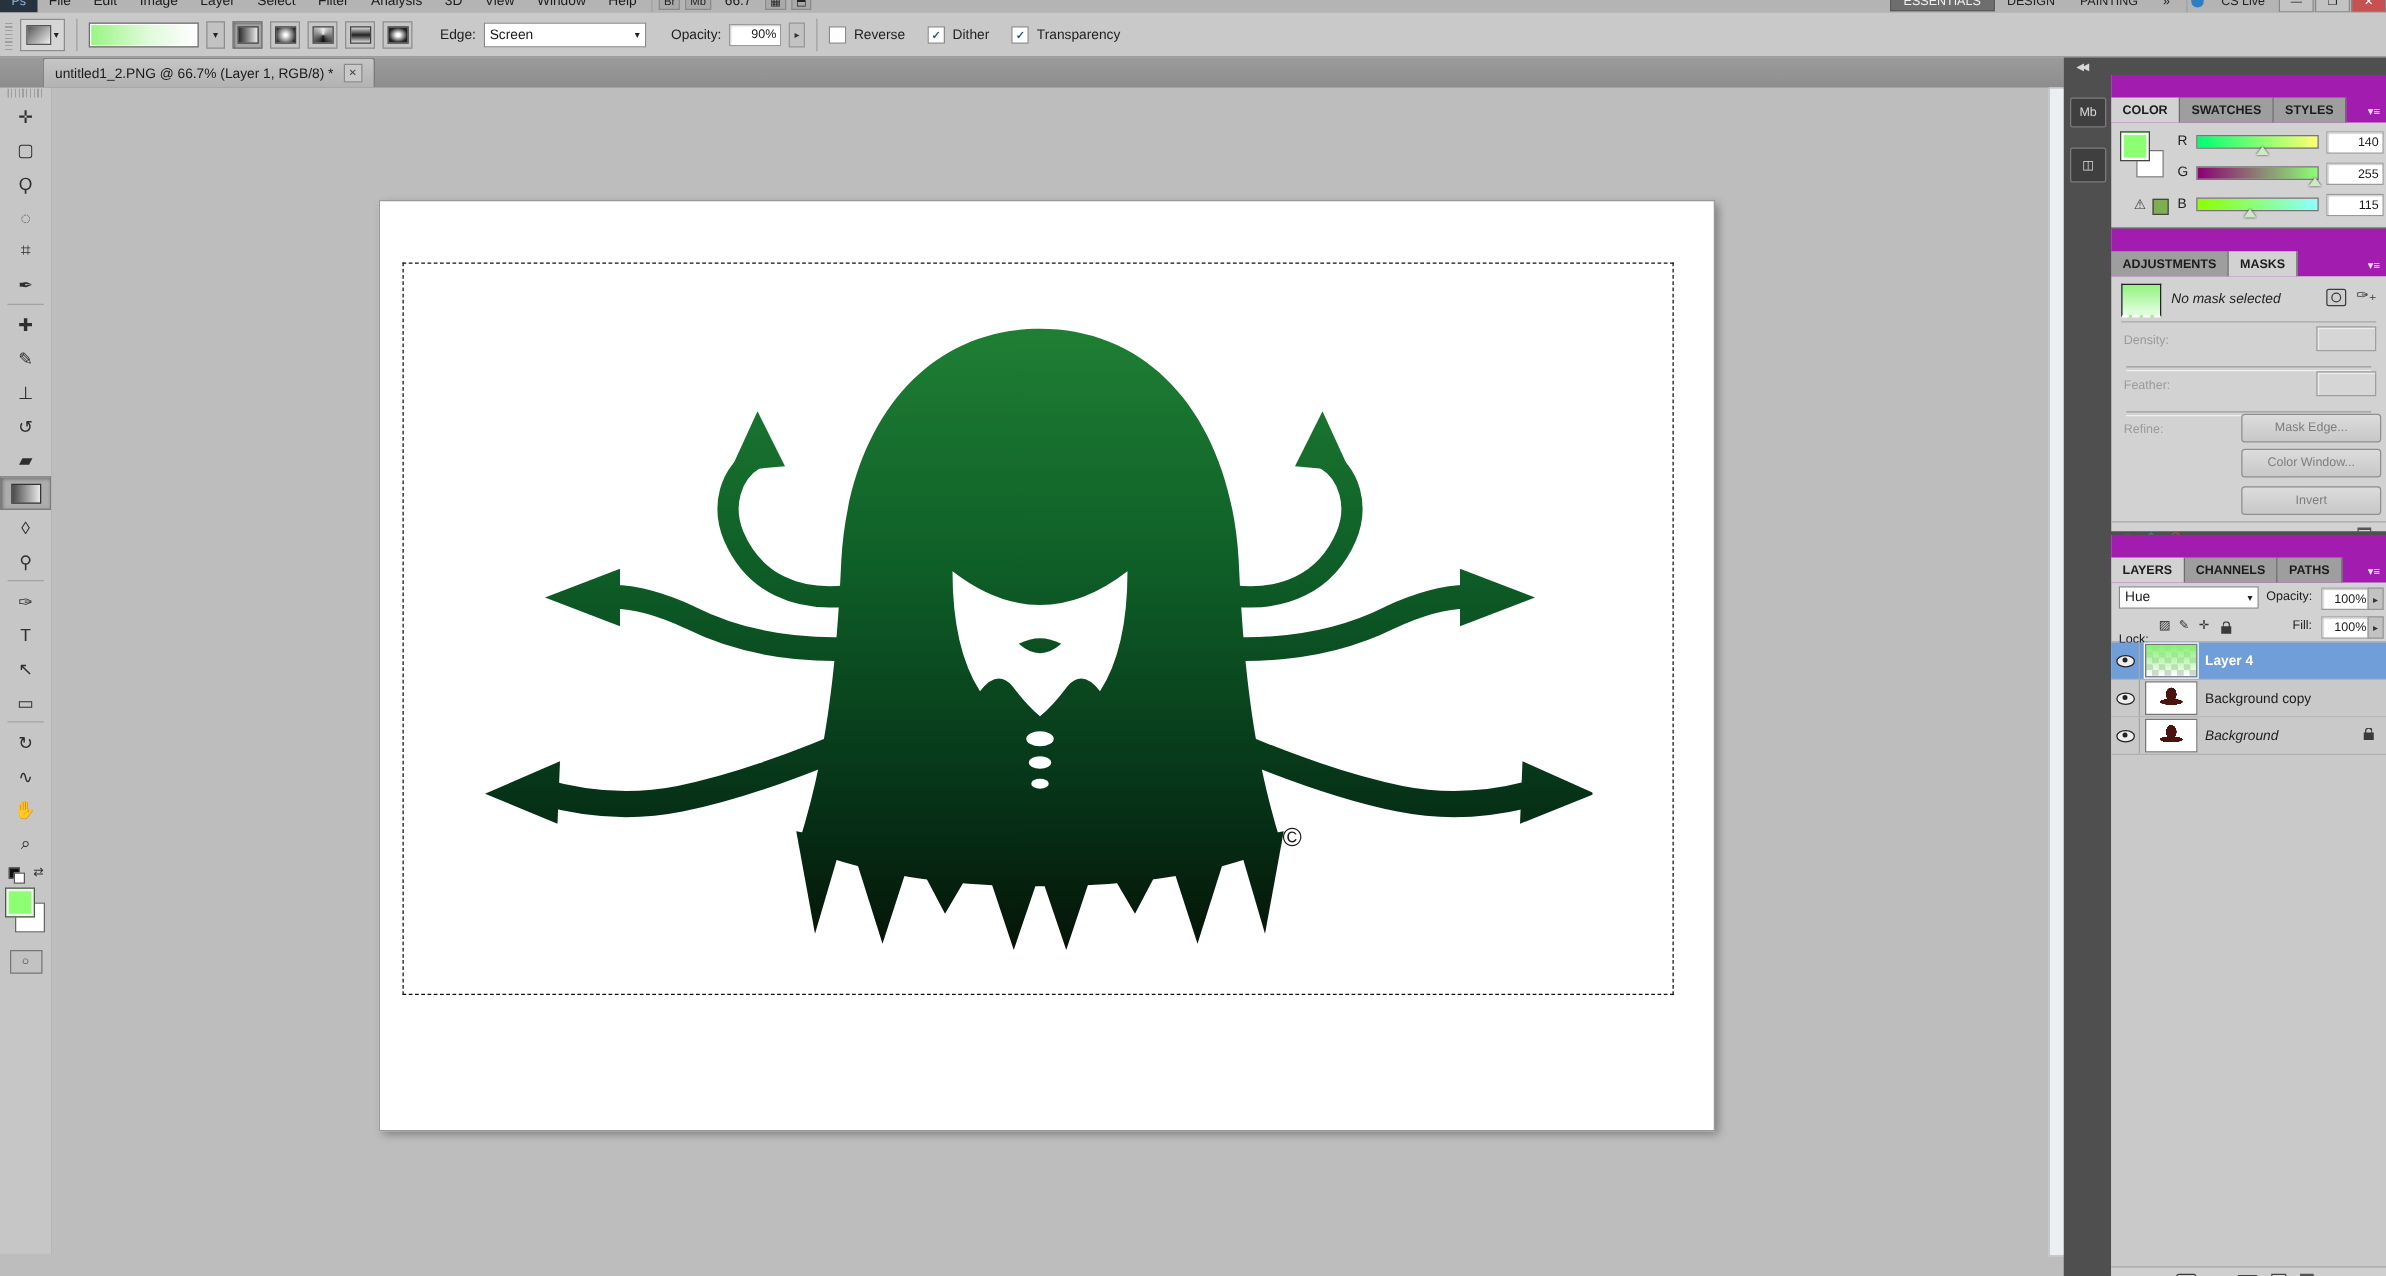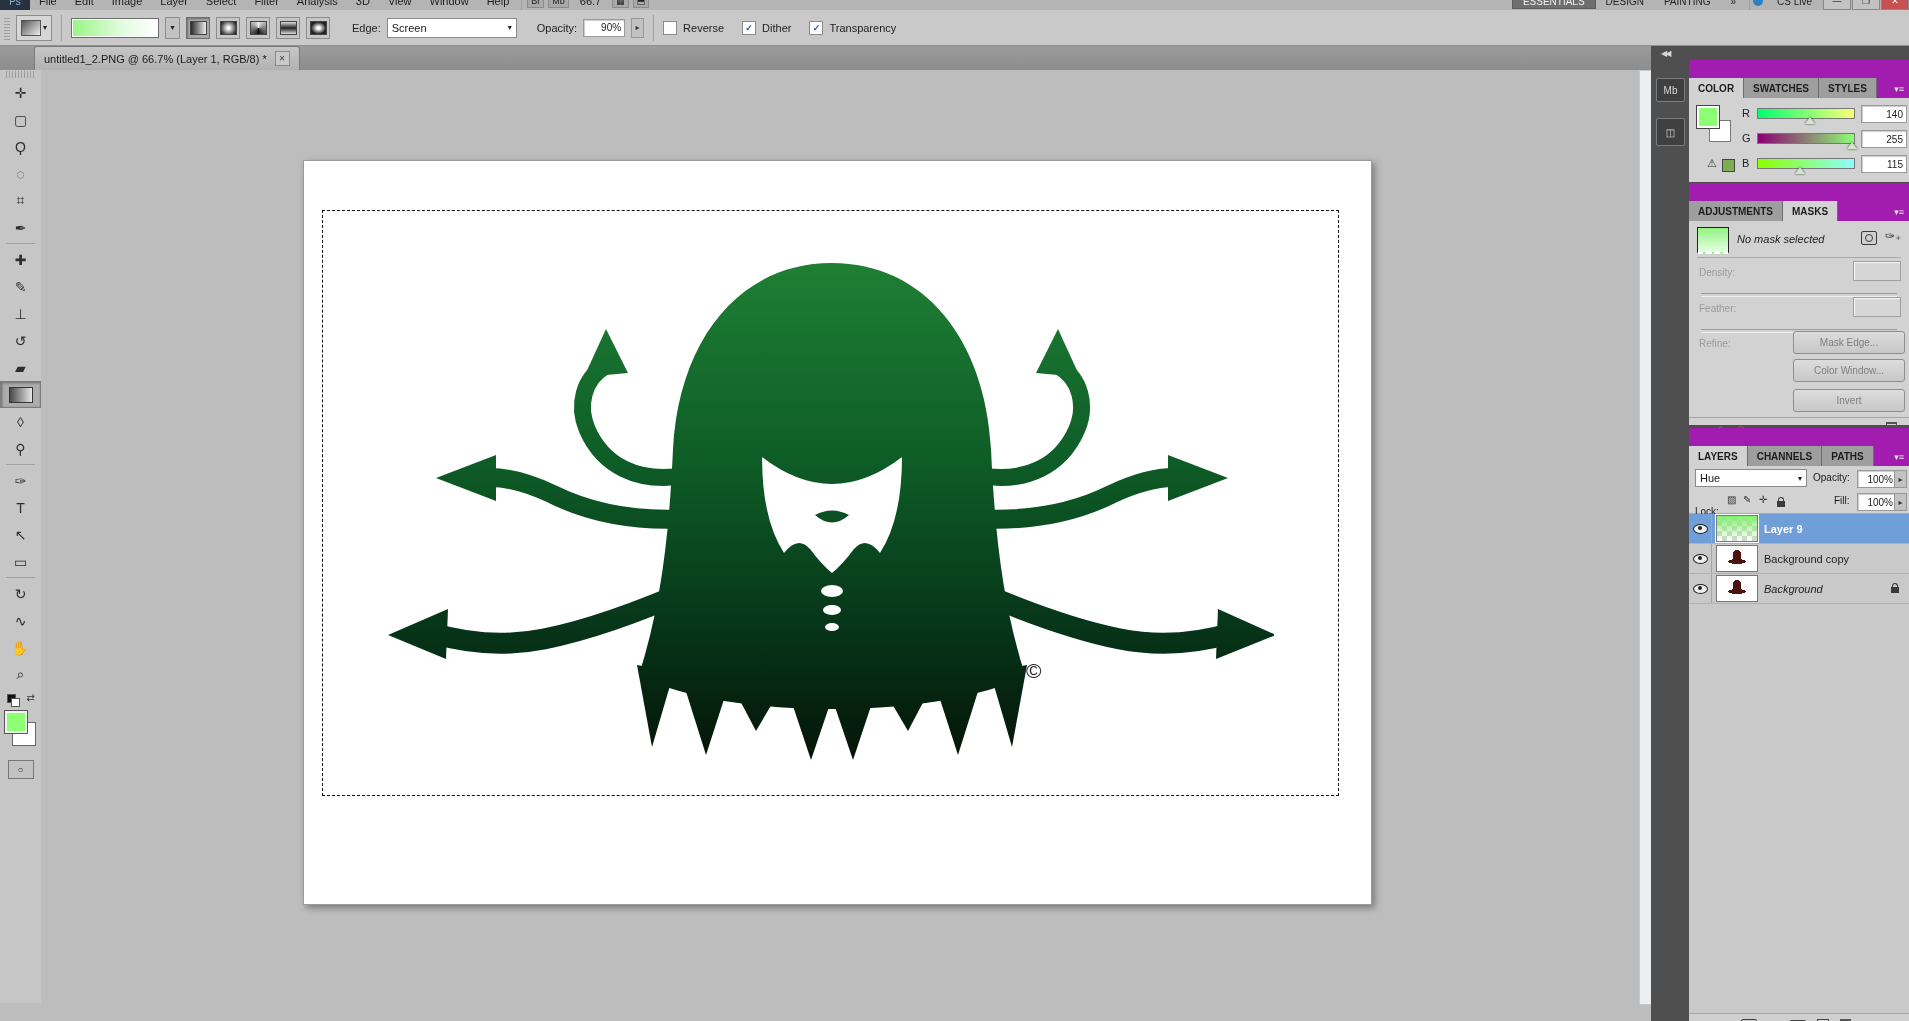--- a/index.html
+++ b/index.html
@@ -462,21 +462,21 @@
           <span style="position:absolute;left:145px;top:4px;font-size:10px;">Fill:</span>
           <span class="inset val-box" style="position:absolute;left:168px;top:2px;width:32px;">100%</span>
           <span class="spin" style="position:absolute;left:205px;top:2px;height:16px;">▸</span>
         </div>
 
         <div class="layer-row sel" style="top:48px;">
           <span class="eye-cell">
               <span class="eye"></span>
             </span>
           <span class="lthumb grad sel"></span>
-          <span class="lname">Layer 9</span>
+          <span class="lname">Layer 4</span>
         </div>
         <div class="layer-row" style="top:78px;">
           <span class="eye-cell">
               <span class="eye"></span>
             </span>
           <span class="lthumb medusa"></span>
           <span class="lname">Background copy</span>
         </div>
         <div class="layer-row" style="top:108px;">
           <span class="eye-cell">

